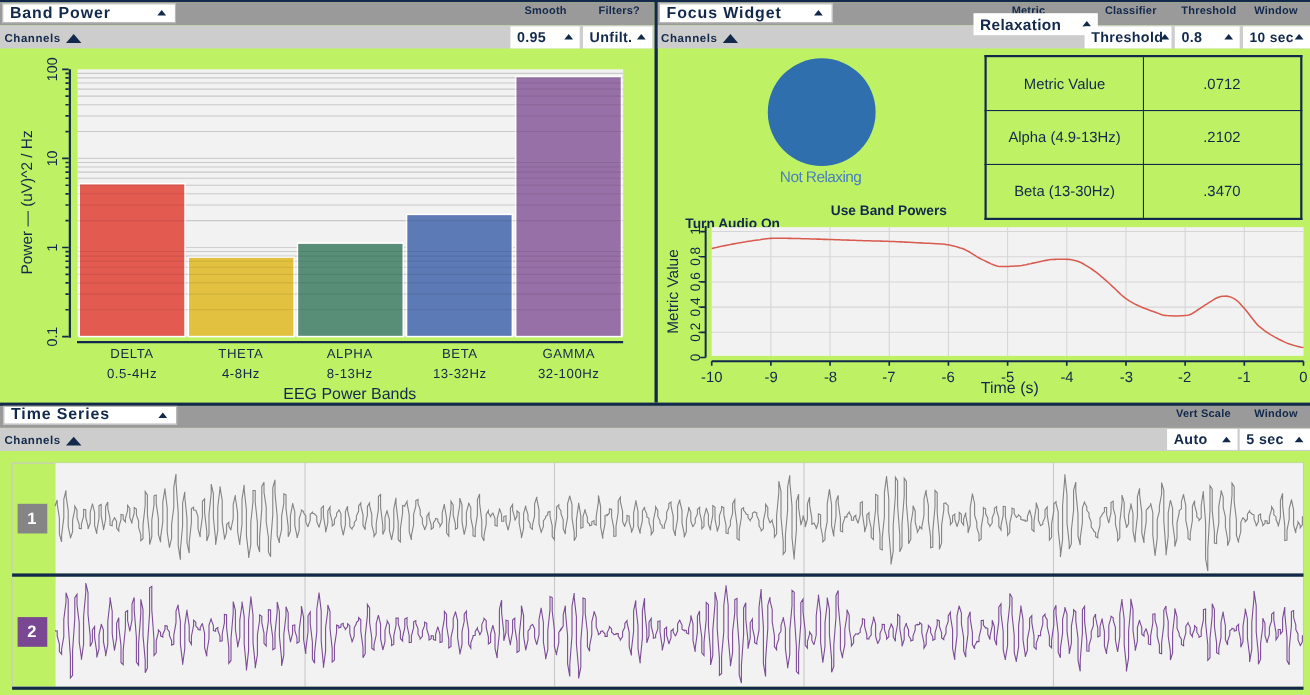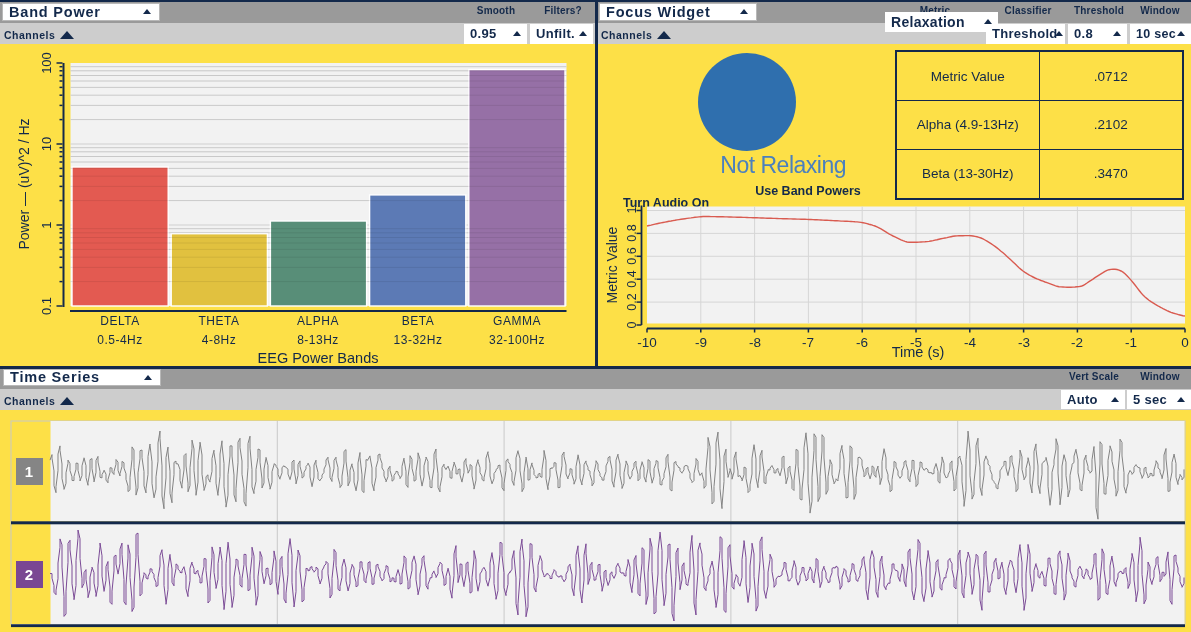--- a/index.html
+++ b/index.html
@@ -1,16 +1,16 @@
 <!DOCTYPE html>
 <html><head><meta charset="utf-8"><style>
 
 * { margin:0; padding:0; box-sizing:border-box; }
 body { font-family:"Liberation Sans",sans-serif; }
-#app { position:relative; width:1191px; height:632px; background:#fde047; overflow:hidden; color:#13294b; }
+#app { position:relative; width:1191px; height:632px; background:#bef264; overflow:hidden; color:#13294b; }
 .abs { position:absolute; }
 .hdr { position:absolute; background:#9a9a9a; }
 .sub { position:absolute; background:#cdcdcd; }
 .dd { position:absolute; background:#fff; color:#13294b; display:flex; align-items:center;
       padding-left:6px; font-weight:700; letter-spacing:0.3px; white-space:nowrap; }
 .dd .tri { position:absolute; width:0; height:0; border-left:4.5px solid transparent;
       border-right:4.5px solid transparent; border-bottom:5.5px solid #13294b; }
 .hlab { position:absolute; color:#13294b; font-size:10px; font-weight:700; letter-spacing:0.2px; white-space:nowrap; }
 .chan { position:absolute; color:#13294b; font-size:10.5px; font-weight:700; letter-spacing:0.5px; display:flex; align-items:center; }
 .chan:after { content:""; display:inline-block; margin-left:5px; width:0; height:0;
@@ -177,21 +177,21 @@
     </div>
 <div class="dd" style="left:1068px;top:24px;width:59px;height:19.5px;font-size:13px">
       <span>0.8</span>
       <span class="tri" style="right:6px"></span>
     </div>
 <div class="dd" style="left:1130px;top:24px;width:61px;height:19.5px;font-size:12.5px">
       <span>10 sec</span>
       <span class="tri" style="right:6px"></span>
     </div>
 <div class="abs" style="left:697.5px;top:53px;width:98px;height:98px;border-radius:50%;background:#2f6fae"></div>
-<div class="abs" style="left:646px;top:151.5px;width:200px;text-align:right;font-size:23px;letter-spacing:-0.5px;color:#4b80be">Not Relaxing</div>
+<div class="abs" style="left:646px;top:151.5px;width:200px;text-align:center;font-size:14px;letter-spacing:-0.5px;color:#4b80be">Not Relaxing</div>
 <div class="abs" style="left:623px;top:196px;width:120px;text-align:left;font-size:12.5px;font-weight:700;white-space:nowrap">Turn Audio On</div>
 <div class="abs" style="left:743px;top:184px;width:130px;text-align:center;font-size:12.5px;font-weight:700;white-space:nowrap">Use Band Powers</div>
 <table class="abs" style="left:895px;top:50px;width:289px;height:150px;border-collapse:collapse;border:2px solid #13294b;font-size:13.5px;color:#13294b" cellspacing="0">
       <tbody>
         <tr>
           <td class="c1">Metric Value</td>
           <td class="c2">.0712</td>
         </tr>
         <tr>
           <td class="c1">Alpha (4.9-13Hz)</td>

